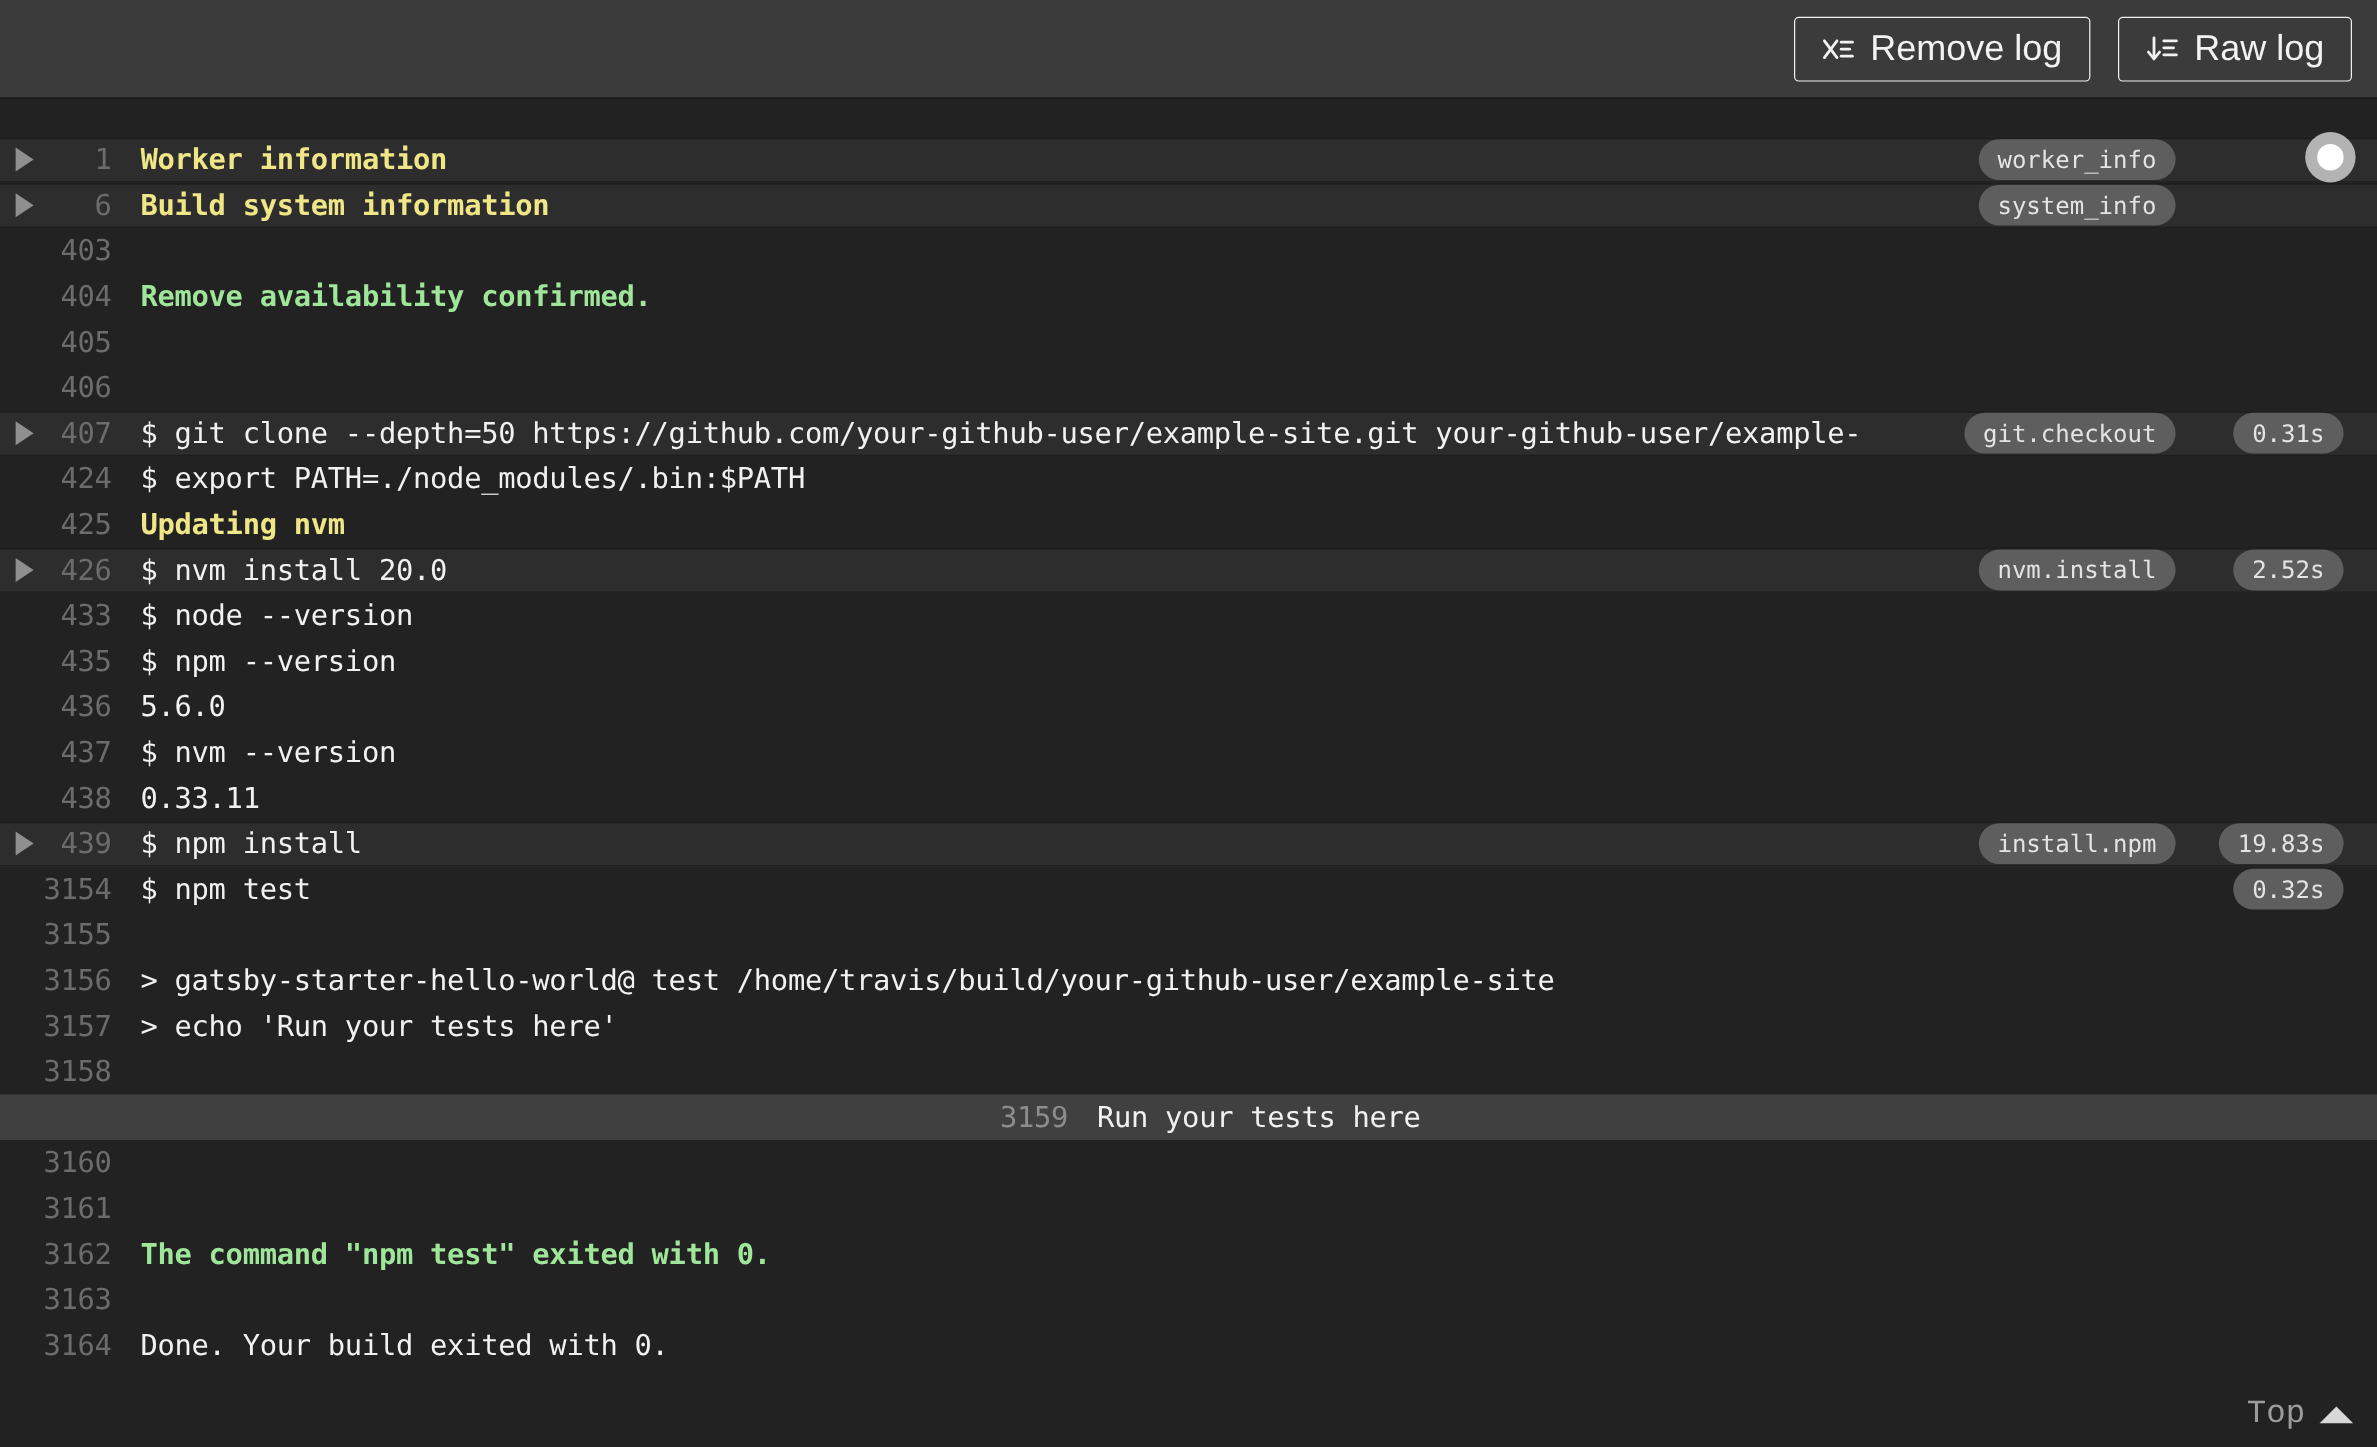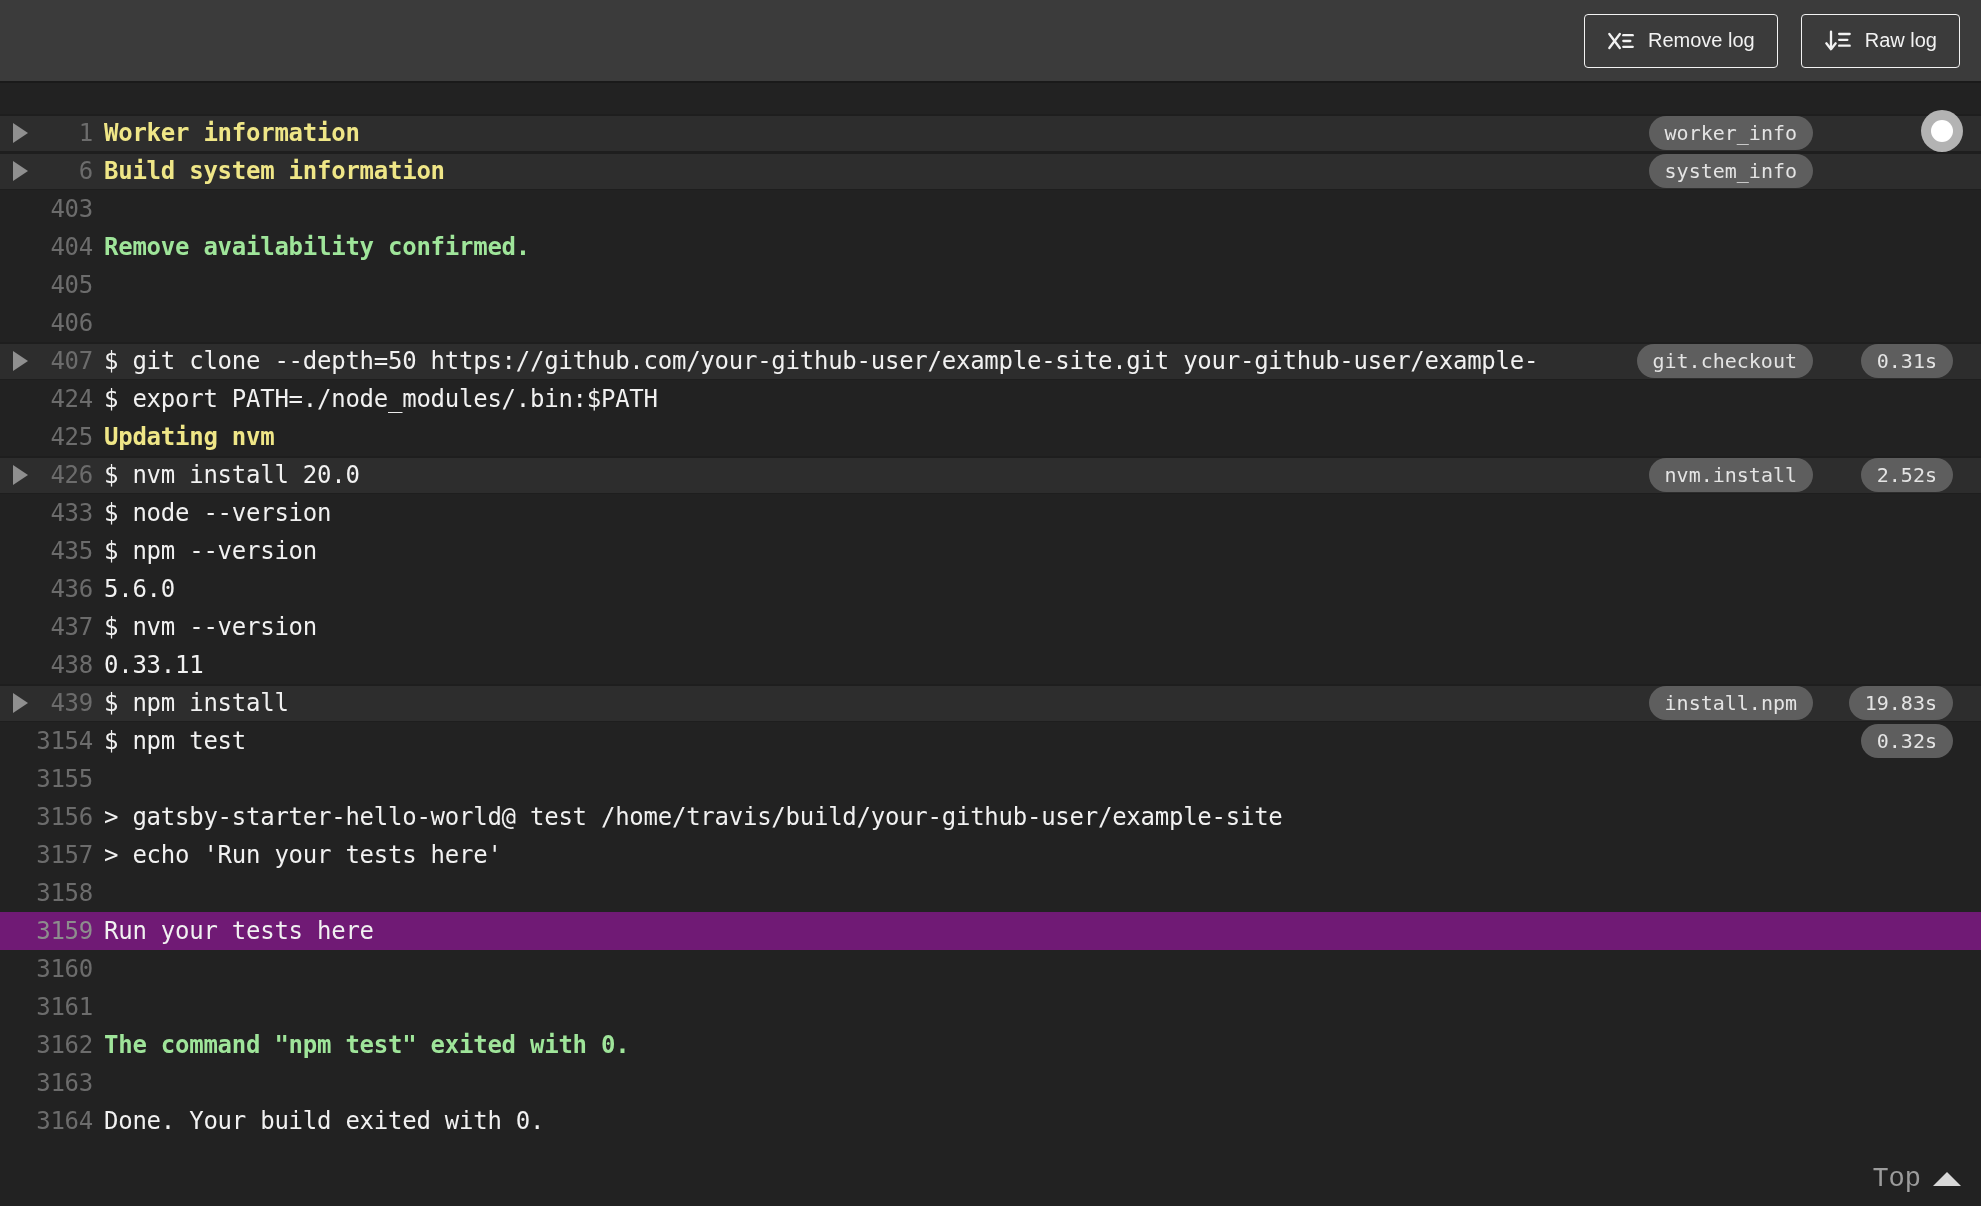--- a/index.html
+++ b/index.html
@@ -13,55 +13,55 @@
   .toolbar {
     position:absolute; top:0; left:0; width:100%; height:83px;
     background:#3b3b3b; border-bottom:2px solid #1a1a1a;
     display:flex; align-items:center; justify-content:flex-end;
     gap:23px; padding-right:21px;
   }
   .tbtn {
     display:flex; align-items:center; gap:13px;
     height:54px; padding:0 22px;
     background:transparent; border:1.5px solid #f2f2f2; border-radius:4px;
-    color:#f2f2f2; font-family:"Liberation Sans", sans-serif; font-size:20px;
+    color:#f2f2f2; font-family:"Liberation Sans", sans-serif; font-size:30px;
     cursor:pointer;
   }
   .tbtn svg { display:block; }
   
   .log {
     position:absolute; top:83px; bottom:0; left:0; right:0;
     background:#222222;
   }
   .rows { padding-top:31px; }
   .row {
     position:relative; height:38px;
     display:flex; align-items:center;
     font-size:24px; letter-spacing:-0.25px;
   }
   .row.hl {
     background:#2d2d2d;
     box-shadow: inset 0 2px 0 #1e1e1e, inset 0 -1px 0 #1e1e1e;
   }
-  .row.sel { background:#701a75; }
+  .row.sel { background:#404040;justify-content:center; }
   .row.sel .num { color:#8d8d8d; }
   .arrow {
     position:absolute; left:13px; top:50%; transform:translateY(-50%);
     width:0; height:0;
     border-left:15px solid #8f8f8f;
     border-top:10px solid transparent;
     border-bottom:10px solid transparent;
     cursor:pointer;
   }
   .num {
     flex:none; width:93px; text-align:right;
     color:#6c6c6c; cursor:pointer;
   }
   .txt {
-    margin-left:11px; color:#f1f1f1; white-space:pre; overflow:hidden;
+    margin-left:24px; color:#f1f1f1; white-space:pre; overflow:hidden;
   }
   .txt.yellow { color:#efe687; font-weight:bold; }
   .txt.green  { color:#9fe59a; font-weight:bold; }
   .tag, .time {
     position:absolute; top:2px; height:34px; line-height:34px;
     background:#5e5e5e; color:#e4e4e4;
     border-radius:17px; padding:0 16px;
     font-size:20px; letter-spacing:0;
   }
   .tag  { right:168px; }

